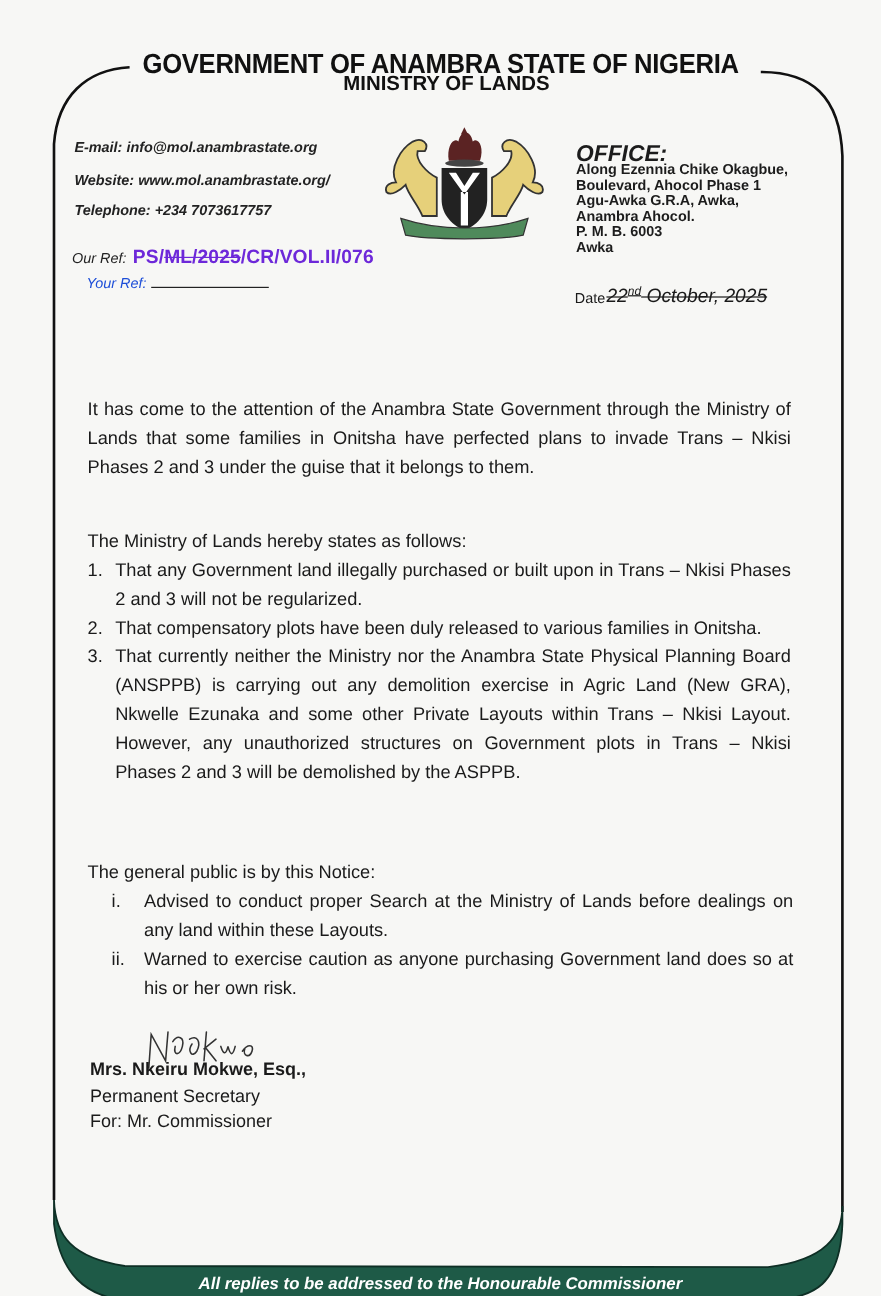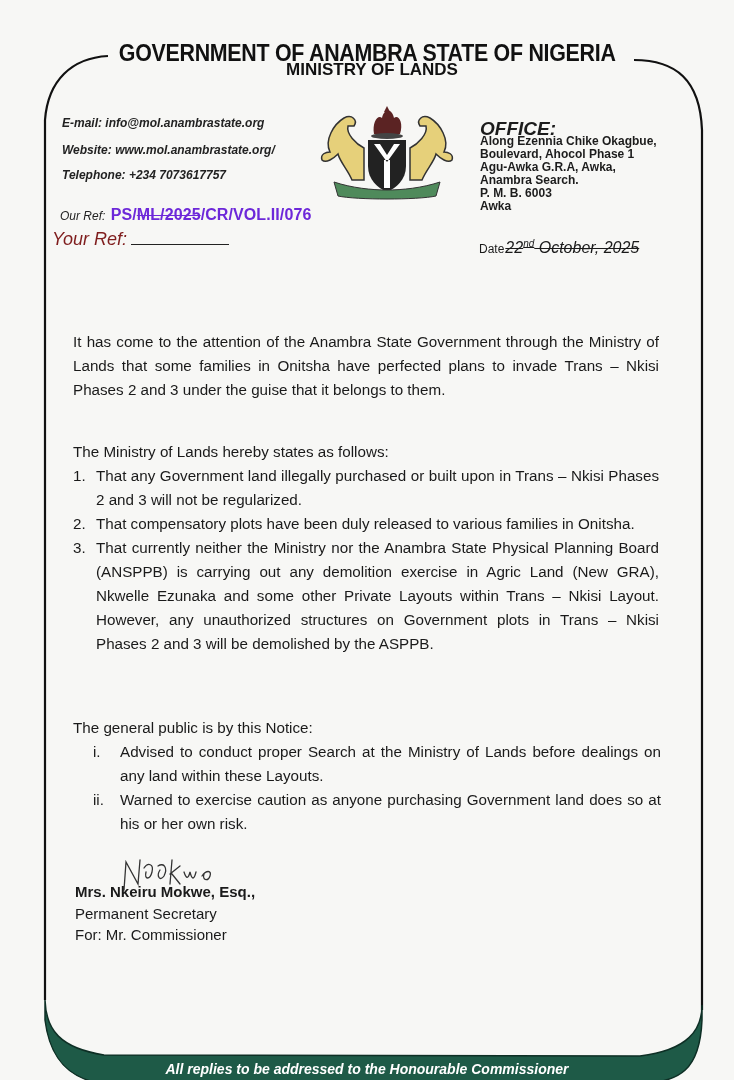--- a/index.html
+++ b/index.html
@@ -26,21 +26,21 @@
 
   .contact { position: absolute; left: 62px; font-style: italic; font-size: 12px; color: #222; font-weight: bold; }
   .contact .lbl { font-style: italic; }
   .c-email { top: 96px; }
   .c-web { top: 123px; }
   .c-tel { top: 148px; }
 
   .ourref { position: absolute; left: 60px; top: 186px; font-size: 12px; font-style: italic; color: #222; }
   .ourref .val { font-style: normal; font-weight: bold; font-size: 16px; color: #6d28d9; margin-left: 2px; letter-spacing: 0.1px; }
   .ourref .strike { text-decoration: line-through; }
-  .yourref { position: absolute; left: 52px; top: 209px; font-size: 18px; font-style: italic; color: #7f1d1d; }
+  .yourref { position: absolute; left: 72px; top: 209px; font-size: 12px; font-style: italic; color: #1d4ed8; }
   .yourref .line { display: inline-block; width: 98px; border-bottom: 1px solid #222; margin-left: 4px; height: 10px; vertical-align: baseline; }
 
   .crest { position: absolute; left: 312px; top: 84px; width: 150px; height: 100px; }
 
   .office { position: absolute; left: 480px; top: 102px; font-size: 12px; line-height: 13px; font-weight: bold; color: #1c1c1c; }
   .office .head { font-style: italic; font-size: 19px; }
   .office div { white-space: nowrap; }
 
   .date { position: absolute; left: 479px; top: 218px; font-size: 12px; color: #1a1a1a; }
   .date .val { font-size: 16px; margin-left: 1px; text-decoration: line-through; text-decoration-thickness: 1px; font-style: italic; }
@@ -126,21 +126,21 @@
     <path d="M132 48 C138 36 128 20 118 14 C110 10 104 16 108 22 L114 22 C116 30 106 40 98 44 L98 76 L110 76 C114 66 122 58 124 50 C128 54 136 60 140 56 C142 50 136 48 132 48 Z" fill="#e6d07a" stroke="#333" stroke-width="1.5"></path>
 
     <path d="M22 78 C40 84 60 86 75 86 C90 86 110 84 128 78 L124 92 C106 96 44 96 26 92 Z" fill="#4f8a5b" stroke="#333" stroke-width="1"></path>
   </svg>
 
   <div class="office">
     <div class="head">OFFICE:</div>
     <div>Along Ezennia Chike Okagbue,</div>
     <div>Boulevard, Ahocol Phase 1</div>
     <div>Agu-Awka G.R.A, Awka,</div>
-    <div>Anambra Search.</div>
+    <div>Anambra Ahocol.</div>
     <div>P. M. B. 6003</div>
     <div>Awka</div>
   </div>
 
   <div class="date">
     <span>Date</span><span class="val"><span>22</span><sup>nd</sup><span> October, 2025</span></span>
   </div>
 
 
   <div class="body-text para1">It has come to the attention of the Anambra State Government through the Ministry of Lands that some families in Onitsha have perfected plans to invade Trans – Nkisi Phases 2 and 3 under the guise that it belongs to them.</div>

